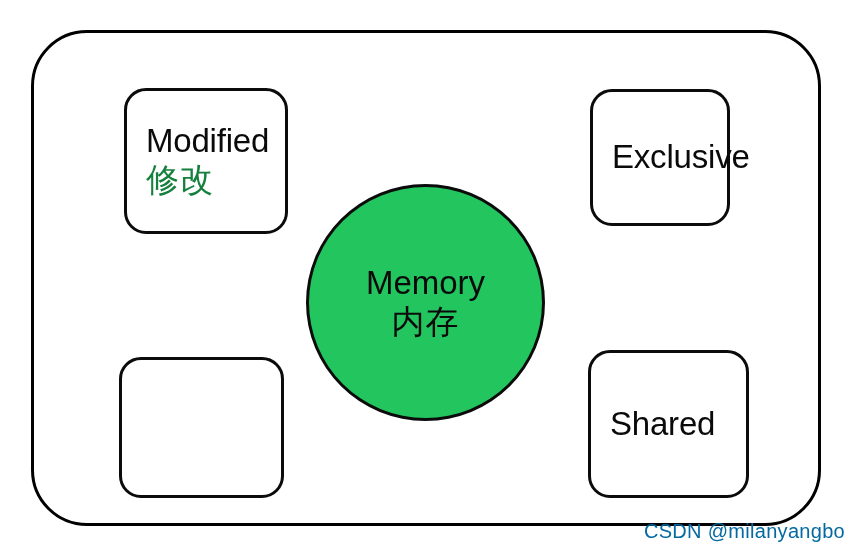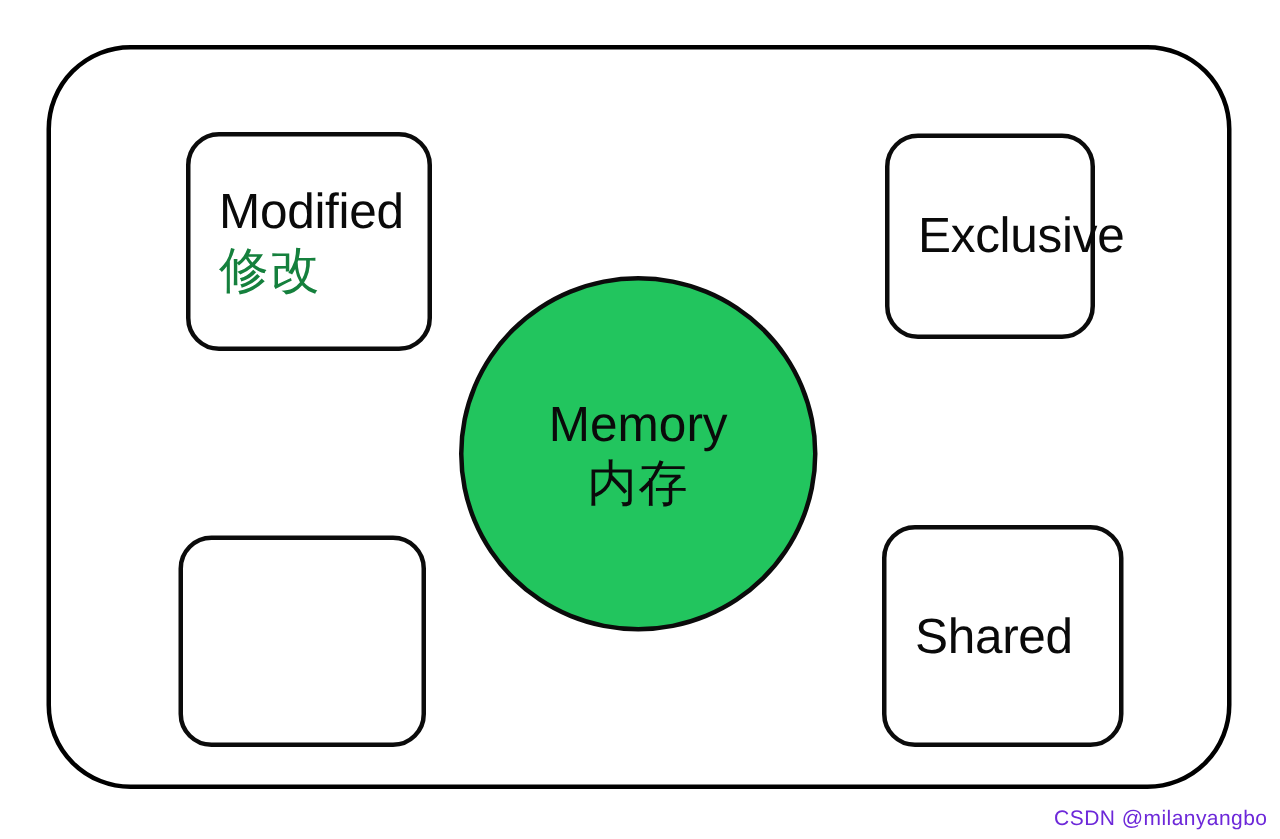--- a/index.html
+++ b/index.html
@@ -89,23 +89,23 @@
     font-size: 33px;
     color: #0a0a0a;
     white-space: nowrap;
     letter-spacing: 1px;
   }
 
   
   .watermark {
     position: absolute;
     right: 8px;
-    bottom: 6px;
-    font-size: 14px;
-    color: #6d28d9;
+    bottom: 16px;
+    font-size: 20px;
+    color: #0369a1;
     letter-spacing: 0.3px;
     white-space: nowrap;
   }
 </style>
 </head>
 <body>
 
 <div id="canvas">
 
   <div class="outer-frame"></div>

